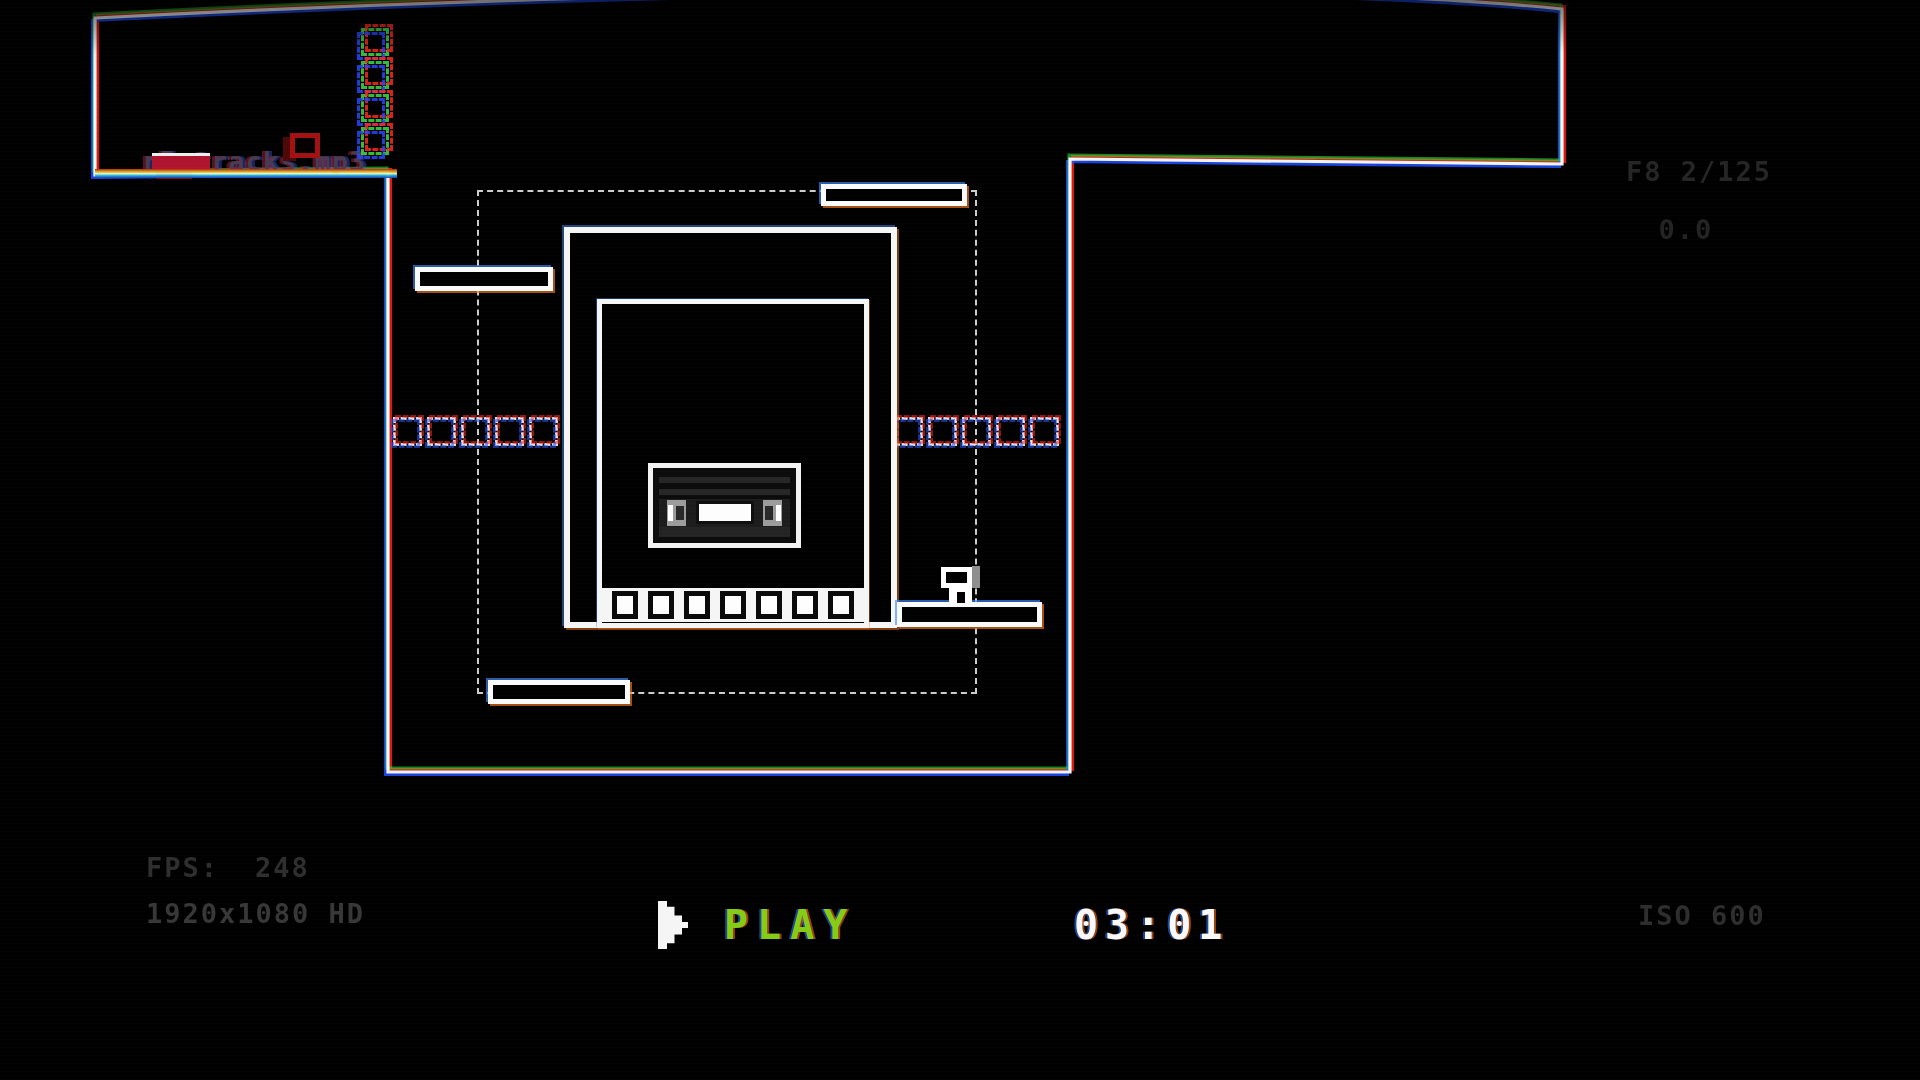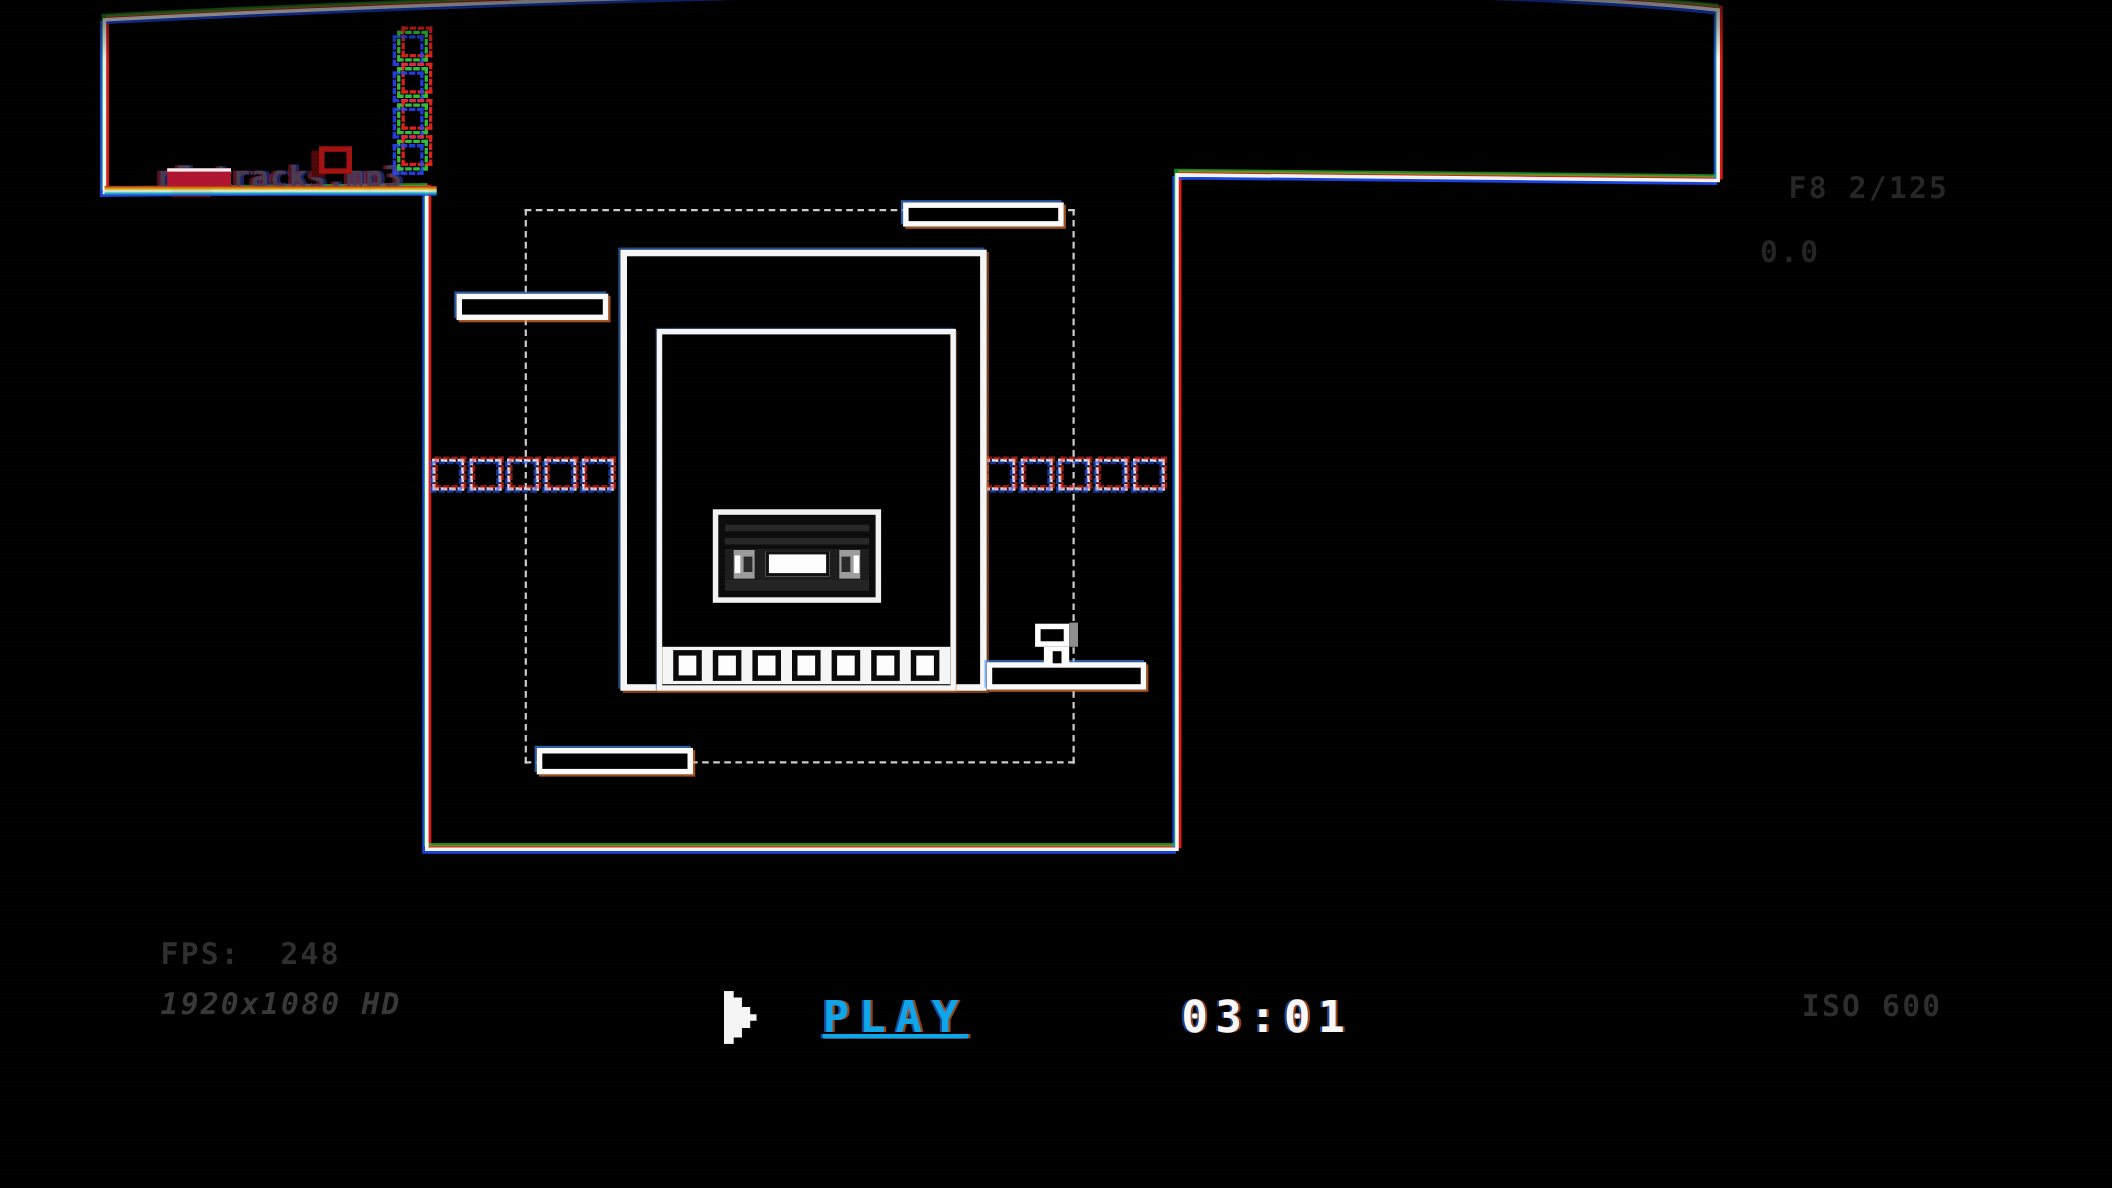--- a/index.html
+++ b/index.html
@@ -72,29 +72,29 @@
   #player-feet-gap{position:absolute;left:8px;bottom:0;width:8px;height:11px;background:#000;}
   
   #vignette{position:absolute;inset:0;z-index:20;pointer-events:none;background:
     linear-gradient(180deg,rgba(0,0,0,.55) 0,rgba(0,0,0,0) 5%,rgba(0,0,0,0) 91%,rgba(0,0,0,.9) 98%,#000 100%),
     radial-gradient(ellipse 128% 104% at 50% 46%,rgba(0,0,0,0) 50%,rgba(0,0,0,.42) 72%,rgba(0,0,0,.88) 93%,#000 100%);}
   #scanlines{position:absolute;inset:0;z-index:21;pointer-events:none;opacity:.5;background:
     repeating-linear-gradient(0deg,rgba(255,255,255,.02) 0 1px,rgba(0,0,0,0) 1px 4px);}
   
   .hud{position:absolute;z-index:30;font-weight:bold;letter-spacing:2px;white-space:pre;}
   #hud-exposure{left:1600px;top:156px;width:172px;text-align:right;font-size:27px;color:#262626;}
-  #hud-ev{left:1600px;top:214px;width:172px;text-align:left;font-size:27px;color:#242424;}
+  #hud-ev{left:1600px;top:214px;width:172px;text-align:center;font-size:27px;color:#242424;}
   #hud-fps{left:146px;top:852px;font-size:27px;color:#2f2f2f;display:flex;gap:36px;}
-  #hud-resolution{left:146px;top:898px;font-size:27px;color:#383838;font-style:italic;}
+  #hud-resolution{left:146px;top:898px;font-size:27px;color:#383838;}
   #hud-iso{left:1638px;top:900px;font-size:27px;color:#2e2e2e;}
   #hud-play-icon{left:658px;top:901px;width:30px;height:48px;background:#f5f5f5;z-index:30;
     clip-path:polygon(0 0,30% 0,30% 12%,55% 12%,55% 30%,80% 30%,80% 44%,100% 44%,100% 56%,80% 56%,80% 70%,55% 70%,55% 88%,30% 88%,30% 100%,0 100%);
     filter:drop-shadow(2px 0 0 rgba(255,110,20,.55)) drop-shadow(-2px 0 0 rgba(40,120,255,.55));}
-  #hud-play-label{left:748px;top:902px;font-size:40px;letter-spacing:9px;color:#0ea5e9;
-    text-shadow:2px 0 rgba(255,110,20,.6),-2px 0 rgba(40,120,255,.6);text-decoration:underline;}
+  #hud-play-label{left:724px;top:902px;font-size:40px;letter-spacing:9px;color:#84cc16;
+    text-shadow:2px 0 rgba(255,110,20,.6),-2px 0 rgba(40,120,255,.6);}
   #hud-timecode{left:1074px;top:902px;font-size:40px;letter-spacing:7px;color:#f8f8f8;
     text-shadow:2px 0 rgba(255,110,20,.6),-2px 0 rgba(40,120,255,.6);}
 </style>
 </head>
 <body>
 
 <div id="stage">
 
   <div id="level">
 

